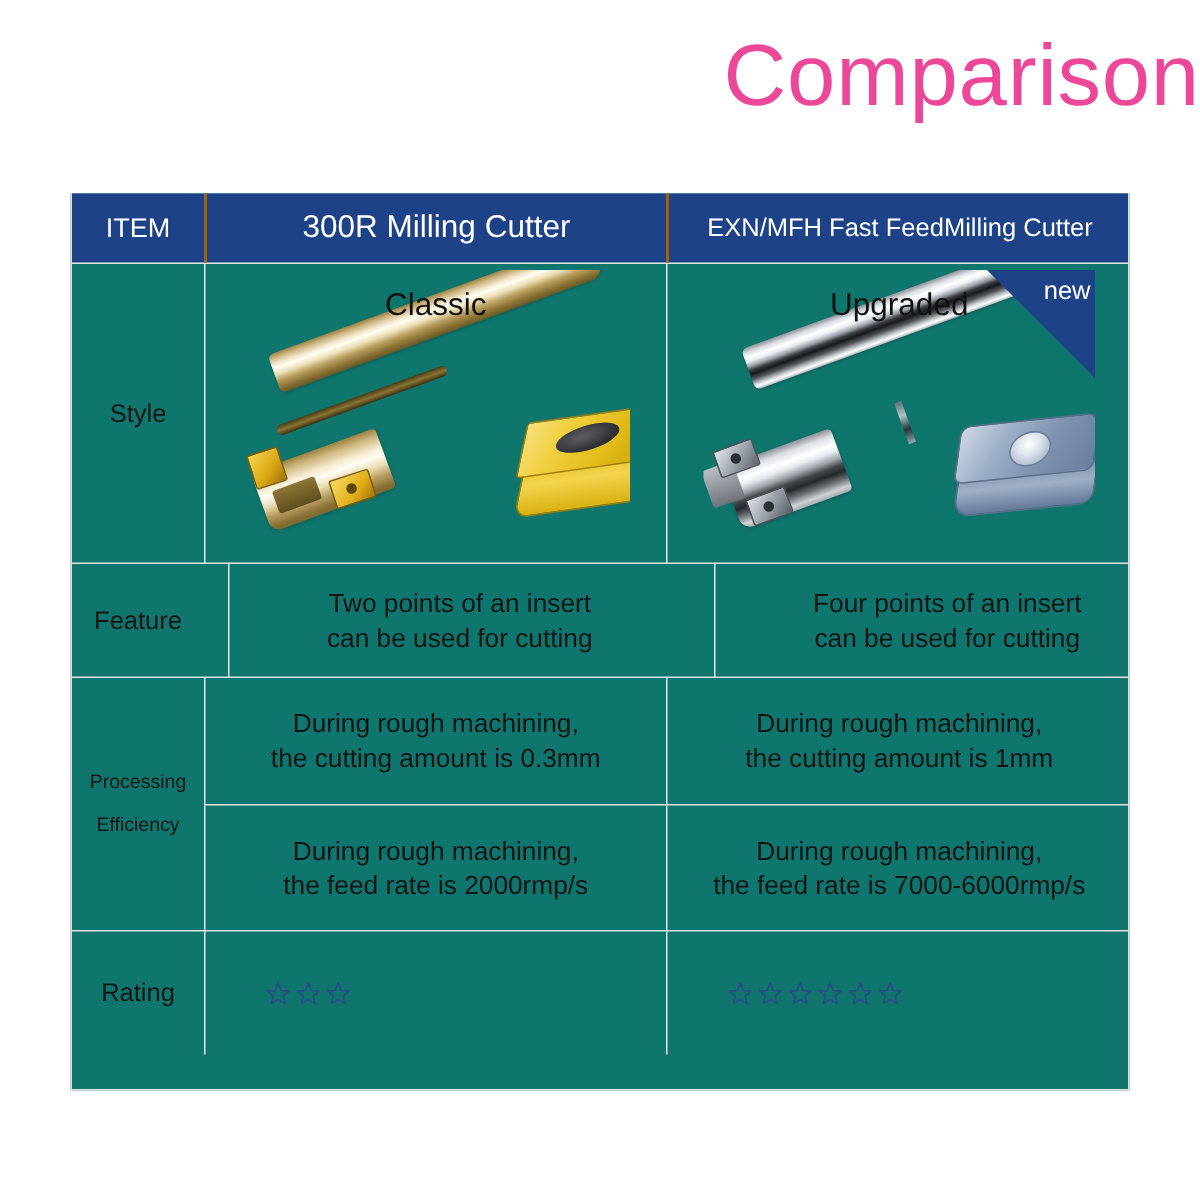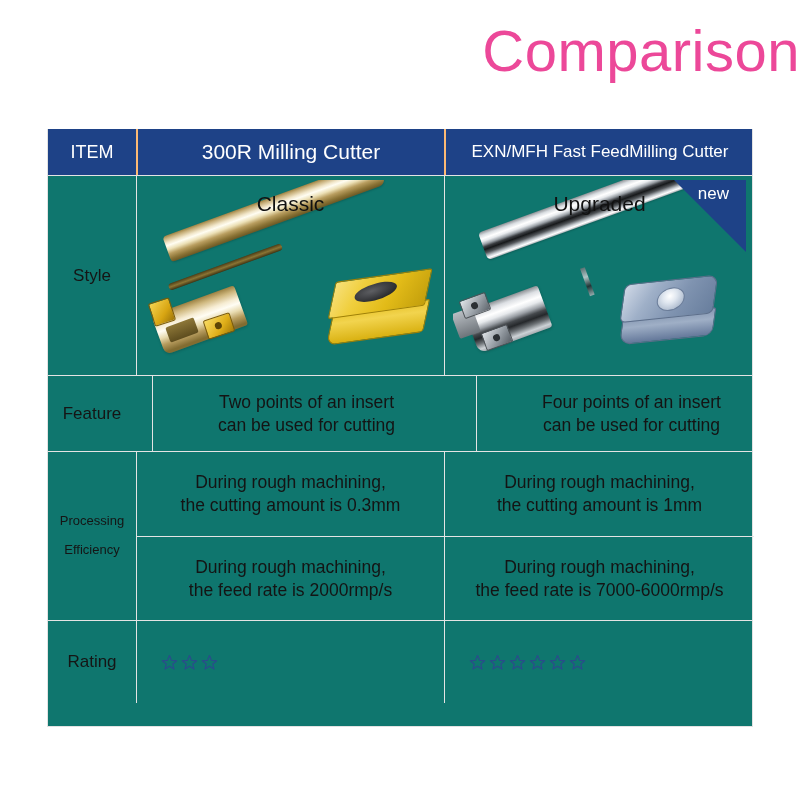--- a/index.html
+++ b/index.html
@@ -49,30 +49,30 @@
     display:flex; align-items:center; justify-content:center;
     color:#ffffff;
     font-size:19px;
     line-height:1.12;
     text-align:center;
     box-sizing:border-box;
   }
   .hdr .c-item .cell{font-size:18px;}
   .hdr .c-a .cell{font-size:21px;}
   .hdr .c-b .cell{font-size:17px; padding:0 6px;}
-  .hdr .c-a, .hdr .c-b{border-left:2px solid #fdba74;}
+  .hdr .c-a, .hdr .c-b{border-left:2px solid #a16207;}
 
   
   .body-row{border-top:1px solid #e4e4e4;}
   .body-row:first-of-type{border-top:none;}
   .cellbox{
     box-sizing:border-box;
     display:flex; align-items:center; justify-content:center;
     text-align:center;
-    padding:4px 8px;
+    padding:4px 24px;
     position:relative;
   }
   .c-a .cellbox, .c-b .cellbox{border-left:1px solid #e4e4e4;}
 
   .label{
     font-size:17px;
     color:#151515;
     line-height:1.15;
   }
   .label.small{font-size:13px;}
@@ -285,21 +285,21 @@
   }
   .new-badge .tri{
     position:absolute;
     right:0; top:0;
     width:0; height:0;
     border-top:72px solid #1e4287;
     border-left:72px solid transparent;
   }
   .new-badge .txt{
     position:absolute;
-    right:17px; top:5px;
+    right:3px; top:5px;
     font-size:17px;
     color:#ffffff;
     line-height:1;
   }
 
   
   .r-feature{height:76px;gap:16px;}
   .r-feature .cellbox{height:76px;}
 
   .r-eff1{height:84px;}

